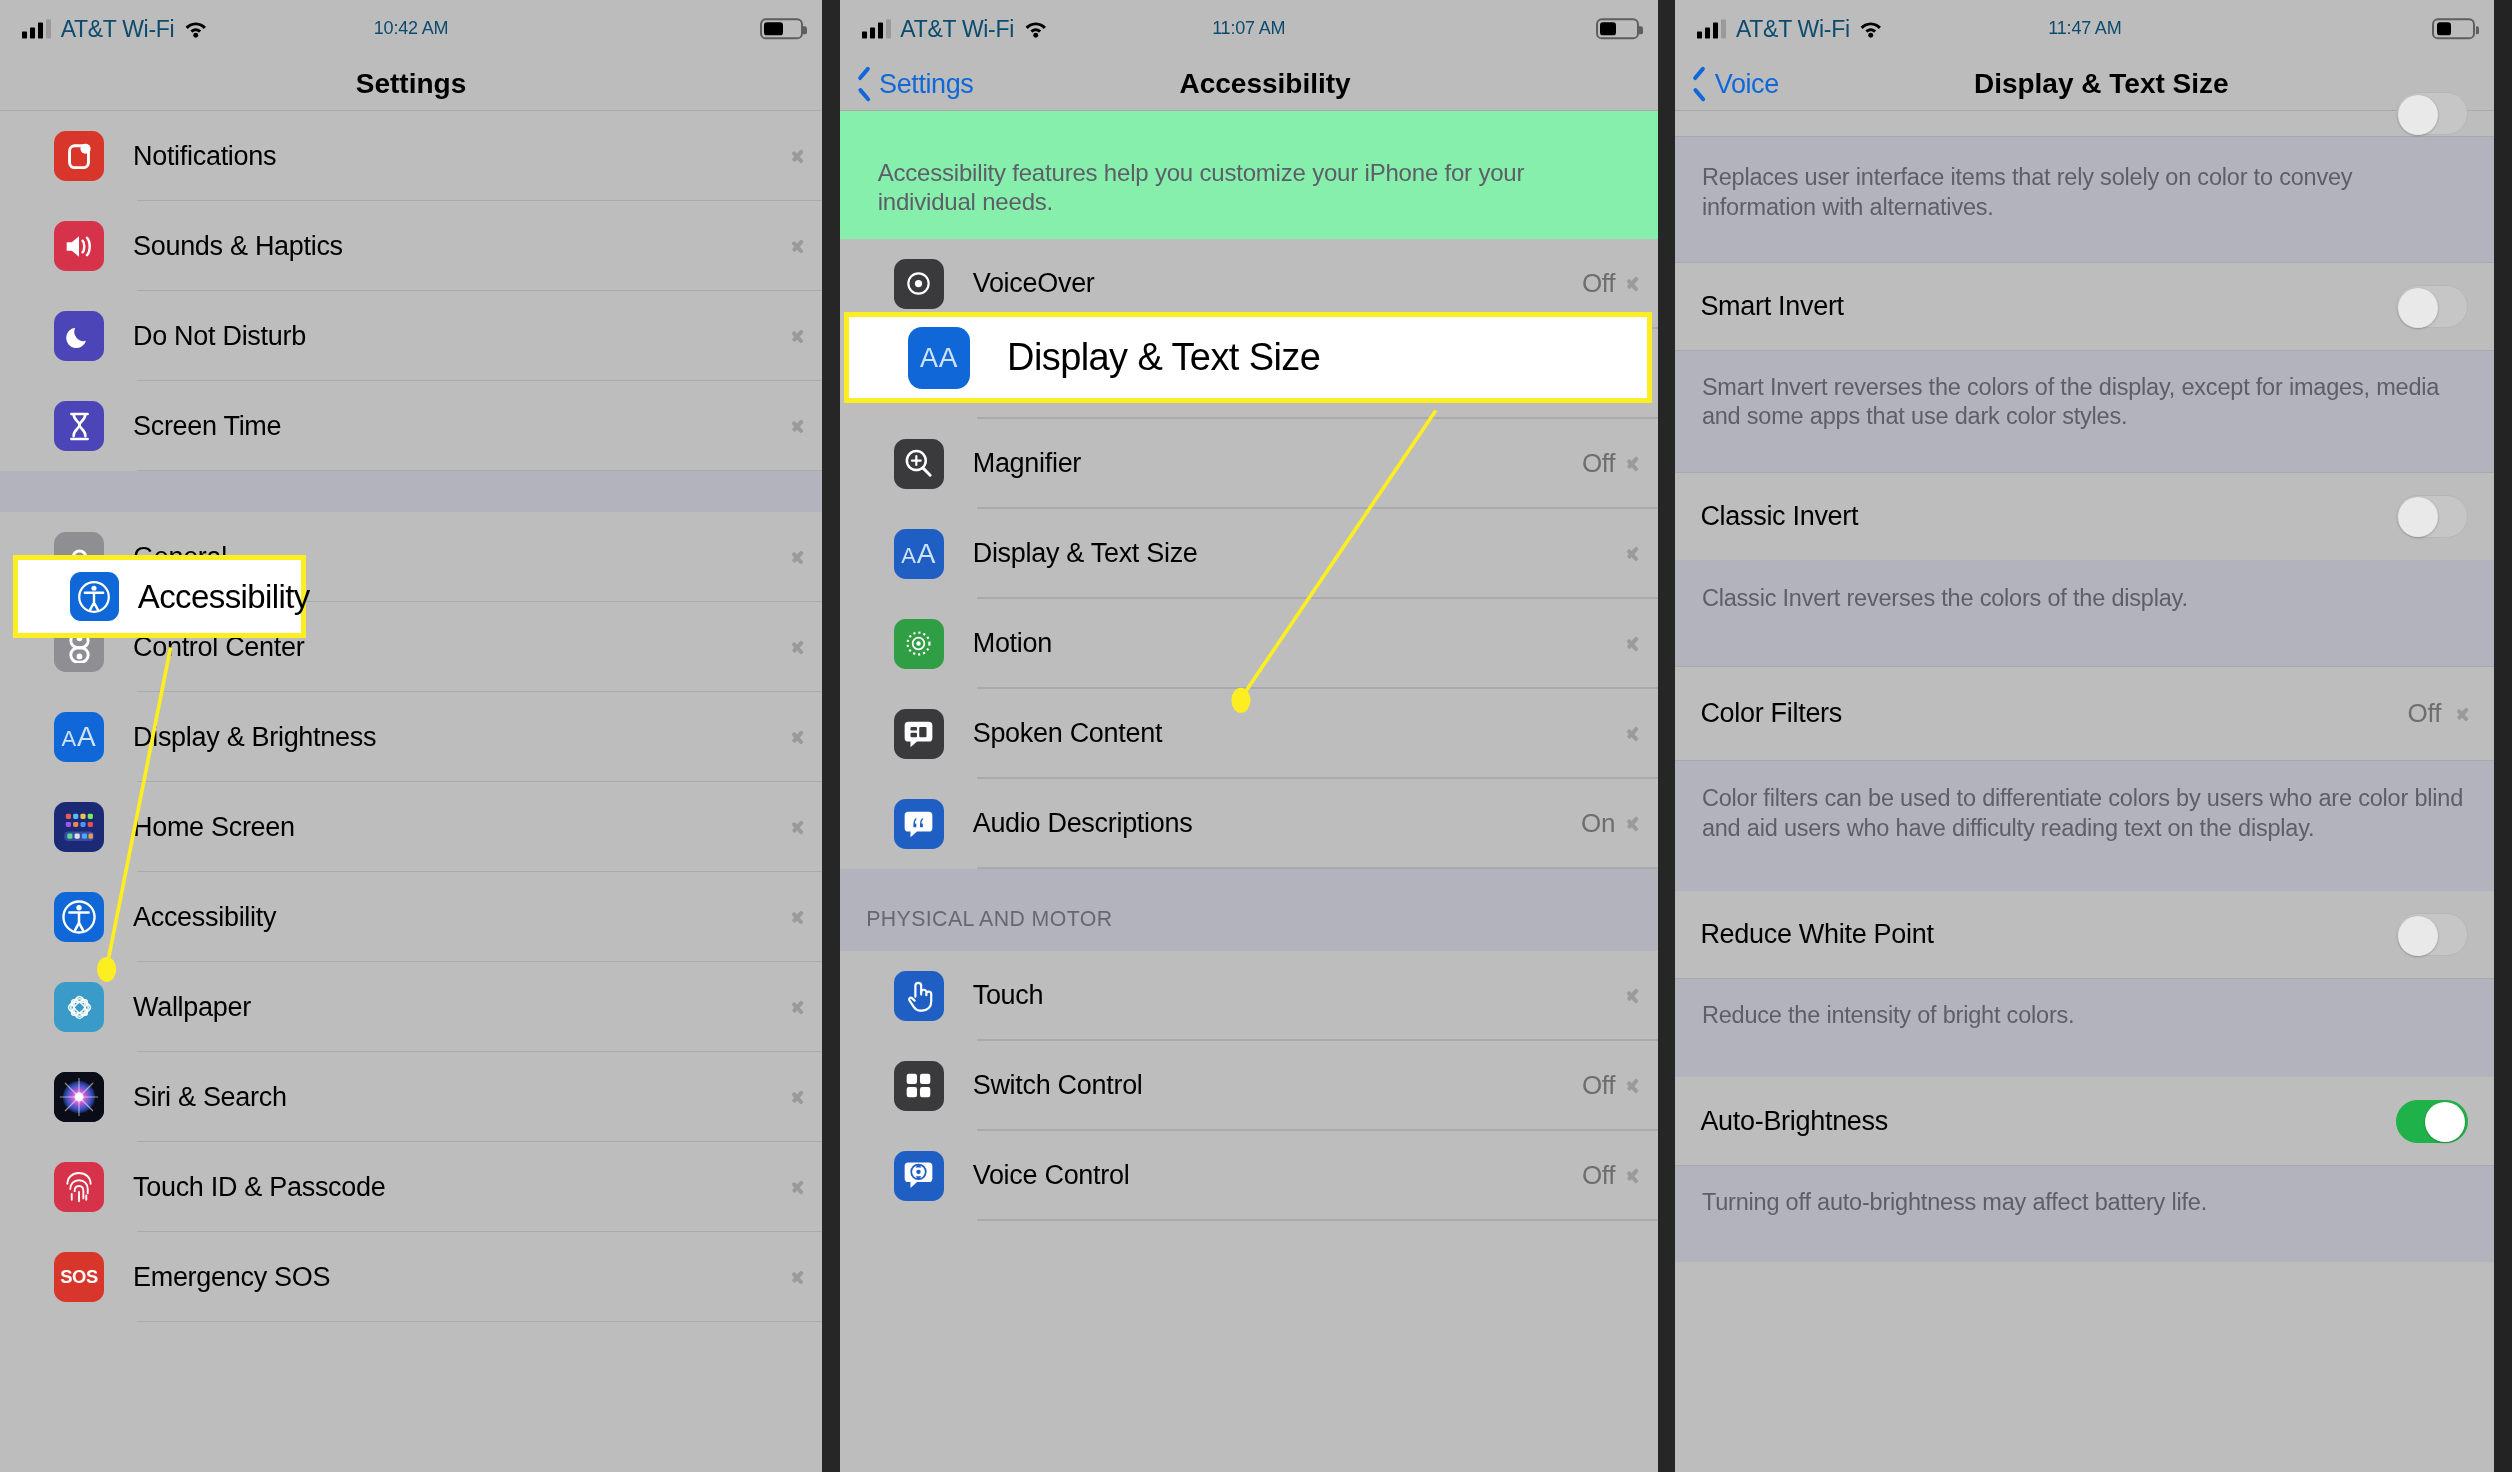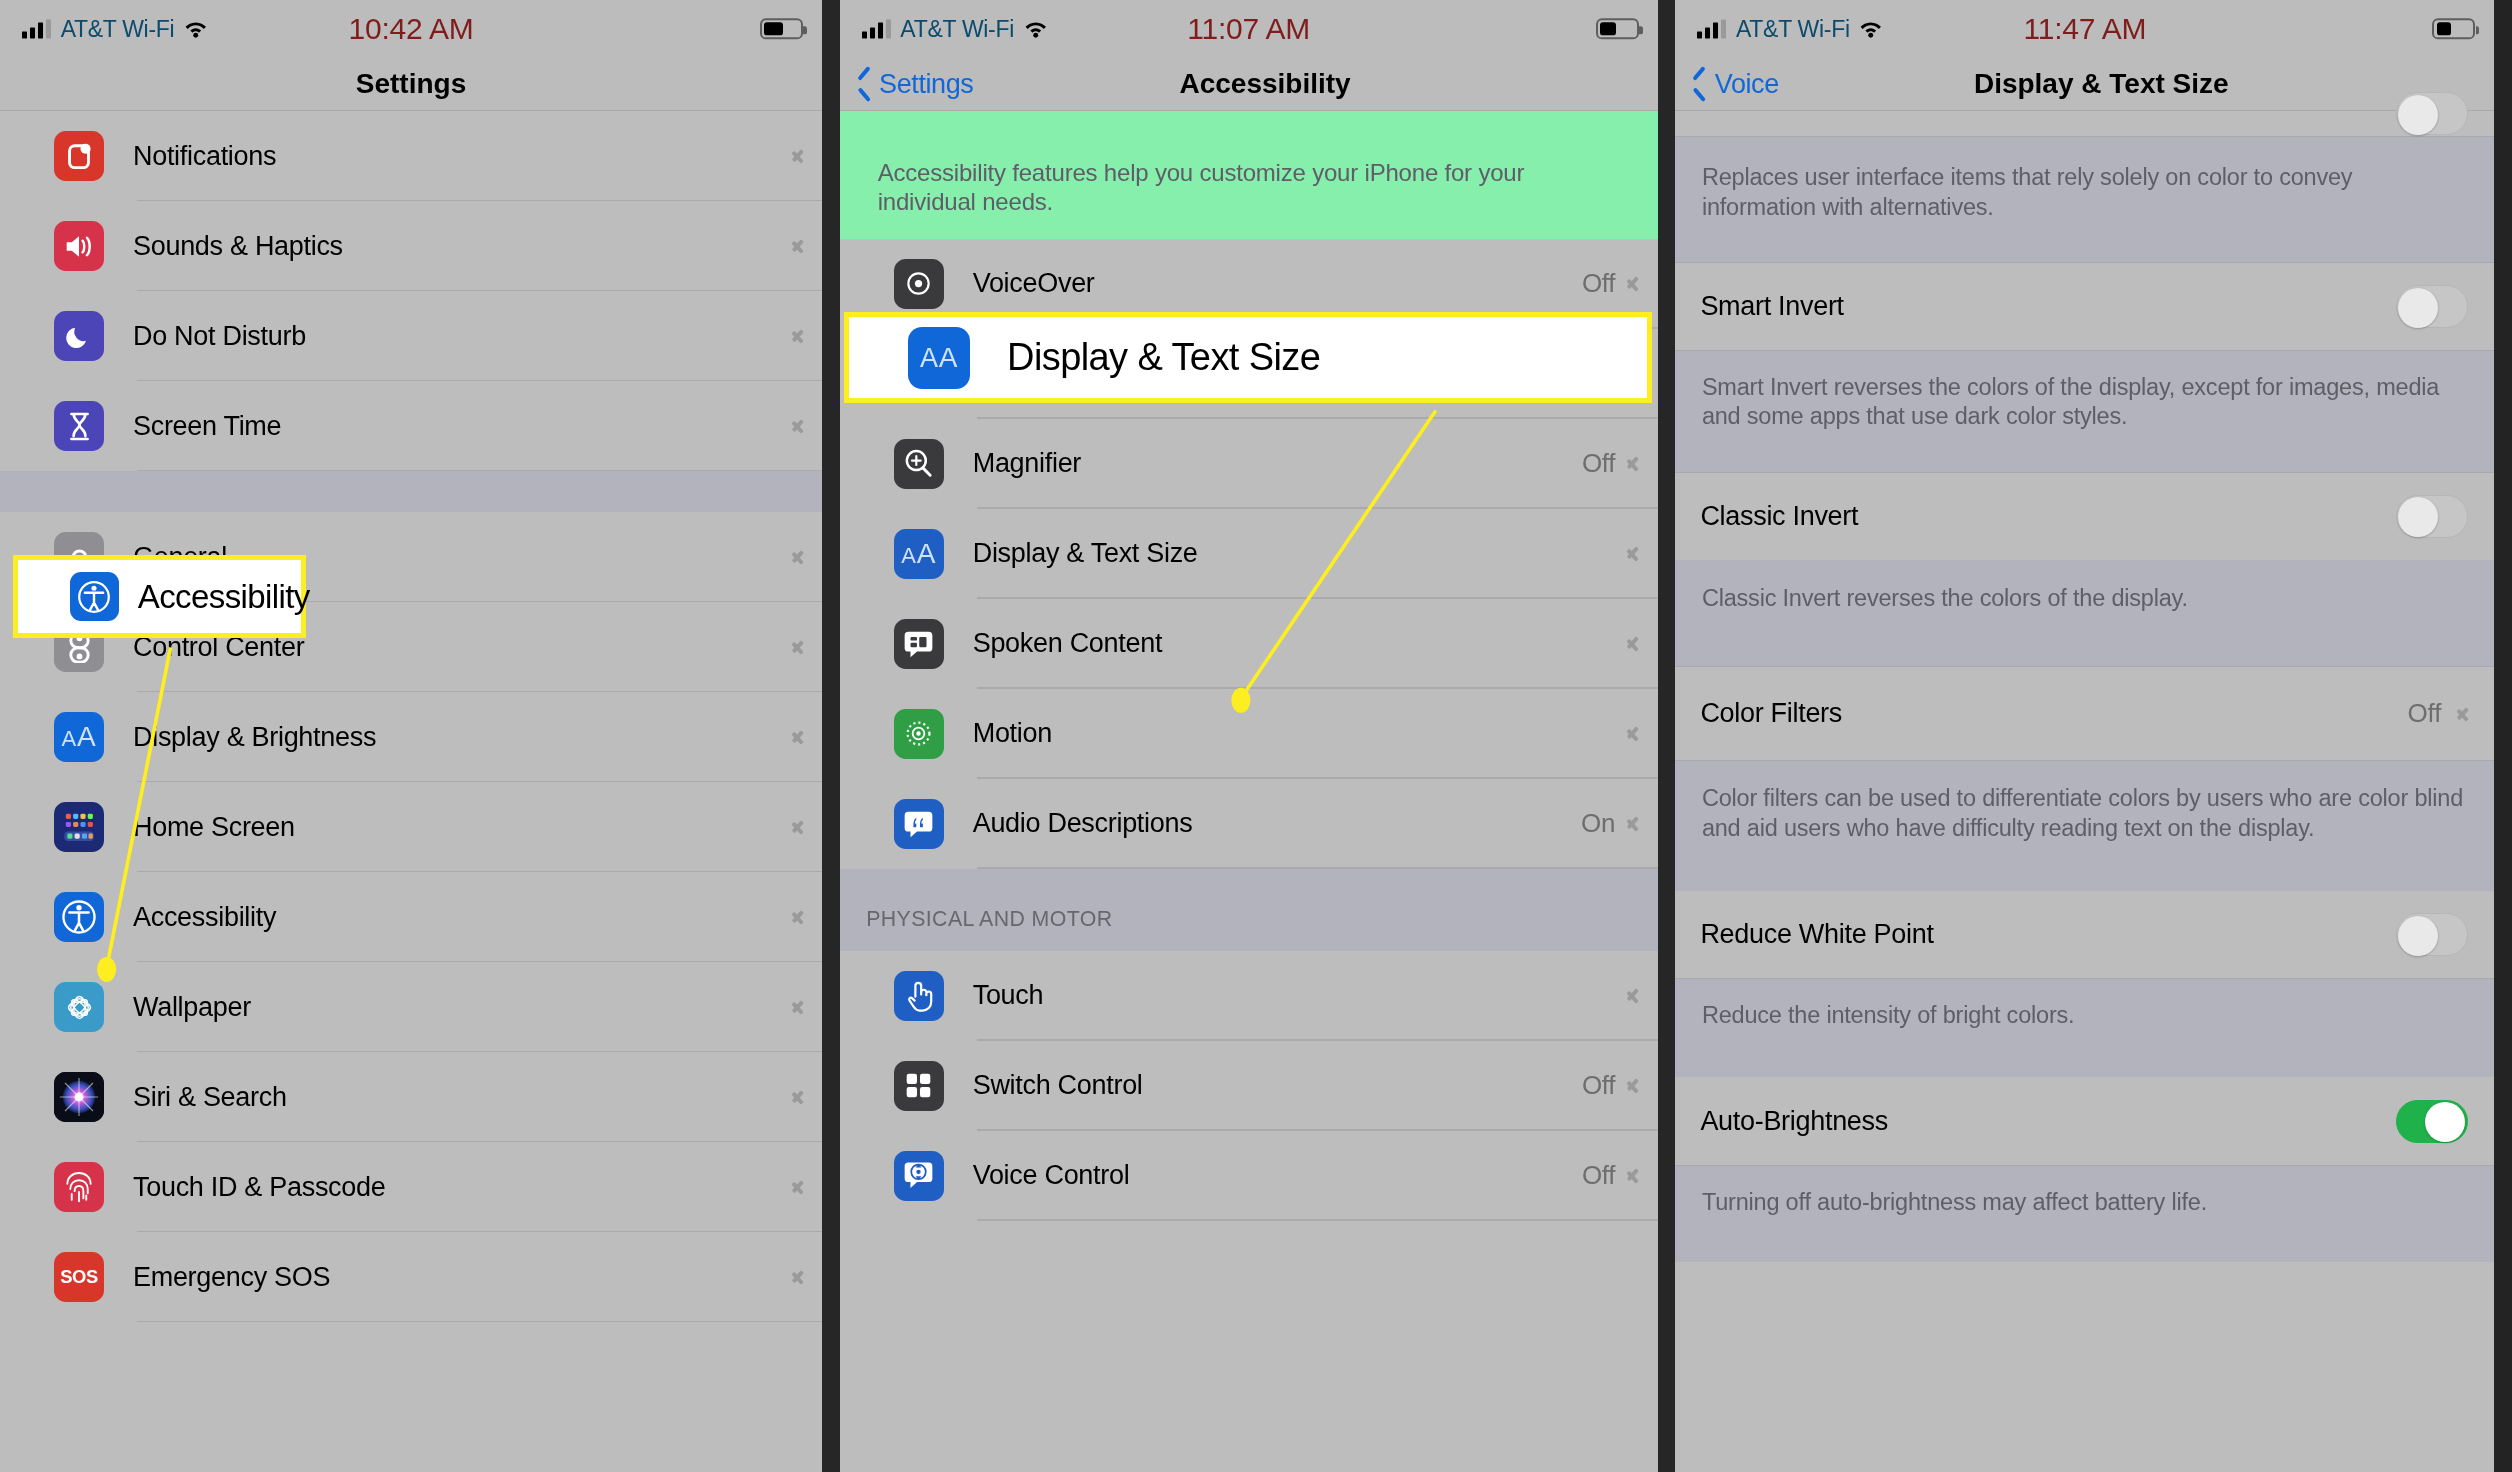--- a/index.html
+++ b/index.html
@@ -40,21 +40,21 @@
   .bars i { display: block; width: 5.1px; background: #000; border-radius: 0.7px; }
   .bars i:nth-child(1) { height: 6.6px; }
   .bars i:nth-child(2) { height: 11px; }
   .bars i:nth-child(3) { height: 15.4px; }
   .bars i:nth-child(4) { height: 19px; background: #9a9a9a; }
   .carrier { font-size: 23px; color: #0c4a6e; letter-spacing: -0.3px; font-weight: 400; }
   .wifi { position: relative; width: 23.5px; height: 19px; }
   .wifi svg { display: block; }
   .sb-time {
     position: absolute; left: 50%; transform: translateX(-50%);
-    font-size: 30px; color: #7f1d1d; letter-spacing: -0.2px;
+    font-size: 18px; color: #0c4a6e; letter-spacing: -0.2px;
   }
   .sb-right { position: absolute; right: 19px; top: 50%; transform: translateY(-50%); }
   .batt {
     width: 43px; height: 21.3px; border: 2.2px solid #5e5e5e; border-radius: 5.9px;
     position: relative; background: transparent;
   }
   .batt::after {
     content: ""; position: absolute; right: -5.9px; top: 6.6px;
     width: 3.7px; height: 8px; background: #5e5e5e; border-radius: 0 2.2px 2.2px 0;
   }
@@ -530,44 +530,44 @@
           <span class="g-aa">A<b>A</b></span>
         </div>
         <div class="label">Display &amp; Text Size</div>
         <div class="right">
             <span class="chev"></span>
           </div>
         <div class="sep"></div>
       </div>
 
       <div class="row">
+        <div class="ico" style="background:#2f9e44">
+          <svg width="35" height="35" viewBox="0 0 48 48">
+              <circle cx="24" cy="24" r="15" fill="none" stroke="#fff" stroke-width="3" stroke-dasharray="3 4"></circle>
+              <circle cx="24" cy="24" r="8" fill="none" stroke="#fff" stroke-width="2.4"></circle>
+              <circle cx="24" cy="24" r="3" fill="#fff"></circle>
+            </svg>
+        </div>
+        <div class="label">Motion</div>
+        <div class="right">
+            <span class="chev"></span>
+          </div>
+        <div class="sep"></div>
+      </div>
+
+      <div class="row">
         <div class="ico" style="background:#3a3a3c">
           <svg width="35" height="35" viewBox="0 0 48 48">
               <path d="M10 8h28a5 5 0 015 5v17a5 5 0 01-5 5H22l-9 8v-8h-3a5 5 0 01-5-5V13a5 5 0 015-5z" fill="#fff"></path>
               <rect x="13" y="15" width="9" height="5" rx="1.6" fill="#3a3a3c"></rect>
               <rect x="13" y="23" width="9" height="6" rx="1.6" fill="#3a3a3c"></rect>
               <rect x="25" y="15" width="10" height="14" rx="1.6" fill="#3a3a3c"></rect>
             </svg>
         </div>
         <div class="label">Spoken Content</div>
-        <div class="right">
-            <span class="chev"></span>
-          </div>
-        <div class="sep"></div>
-      </div>
-
-      <div class="row">
-        <div class="ico" style="background:#2f9e44">
-          <svg width="35" height="35" viewBox="0 0 48 48">
-              <circle cx="24" cy="24" r="15" fill="none" stroke="#fff" stroke-width="3" stroke-dasharray="3 4"></circle>
-              <circle cx="24" cy="24" r="8" fill="none" stroke="#fff" stroke-width="2.4"></circle>
-              <circle cx="24" cy="24" r="3" fill="#fff"></circle>
-            </svg>
-        </div>
-        <div class="label">Motion</div>
         <div class="right">
             <span class="chev"></span>
           </div>
         <div class="sep"></div>
       </div>
 
       <div class="row">
         <div class="ico" style="background:#1f5fc4">
           <svg width="35" height="35" viewBox="0 0 48 48">
               <path d="M10 8h28a5 5 0 015 5v17a5 5 0 01-5 5H22l-9 8v-8h-3a5 5 0 01-5-5V13a5 5 0 015-5z" fill="#fff"></path>

